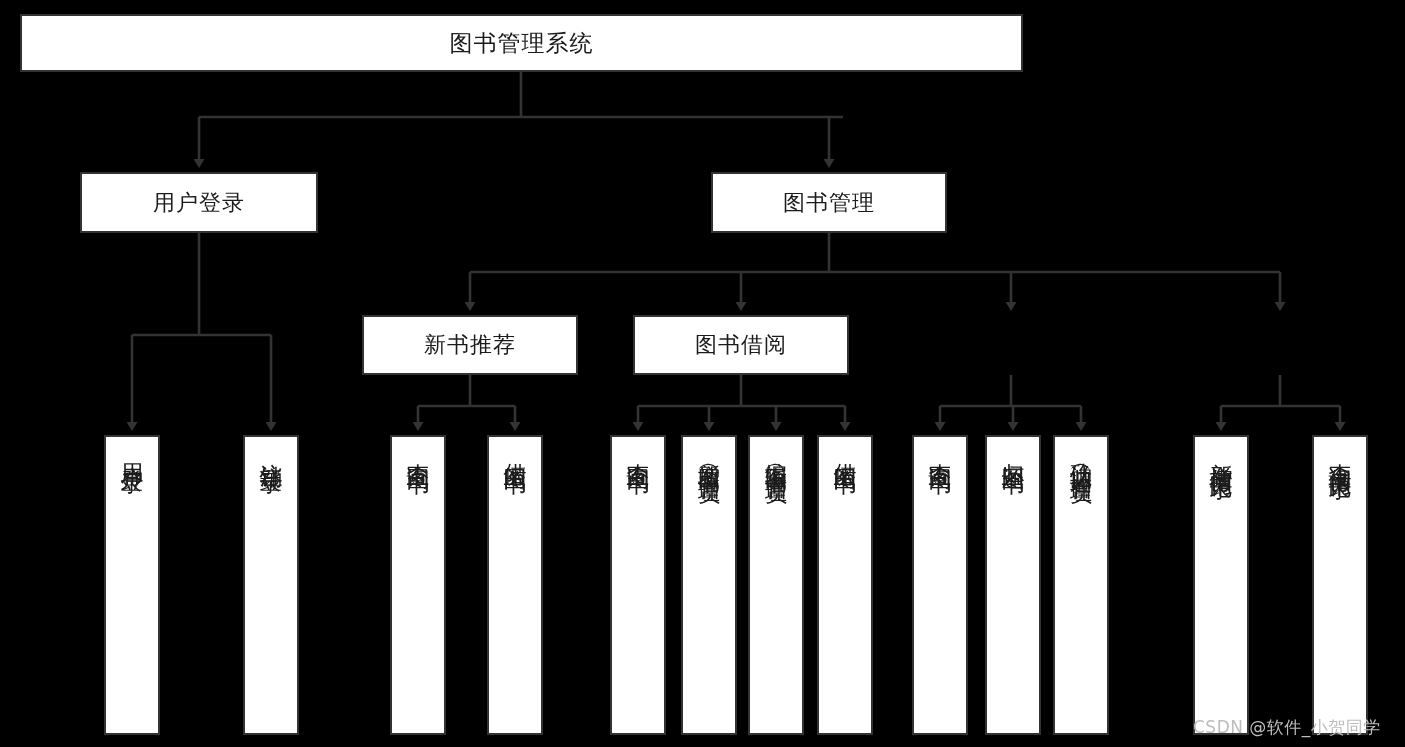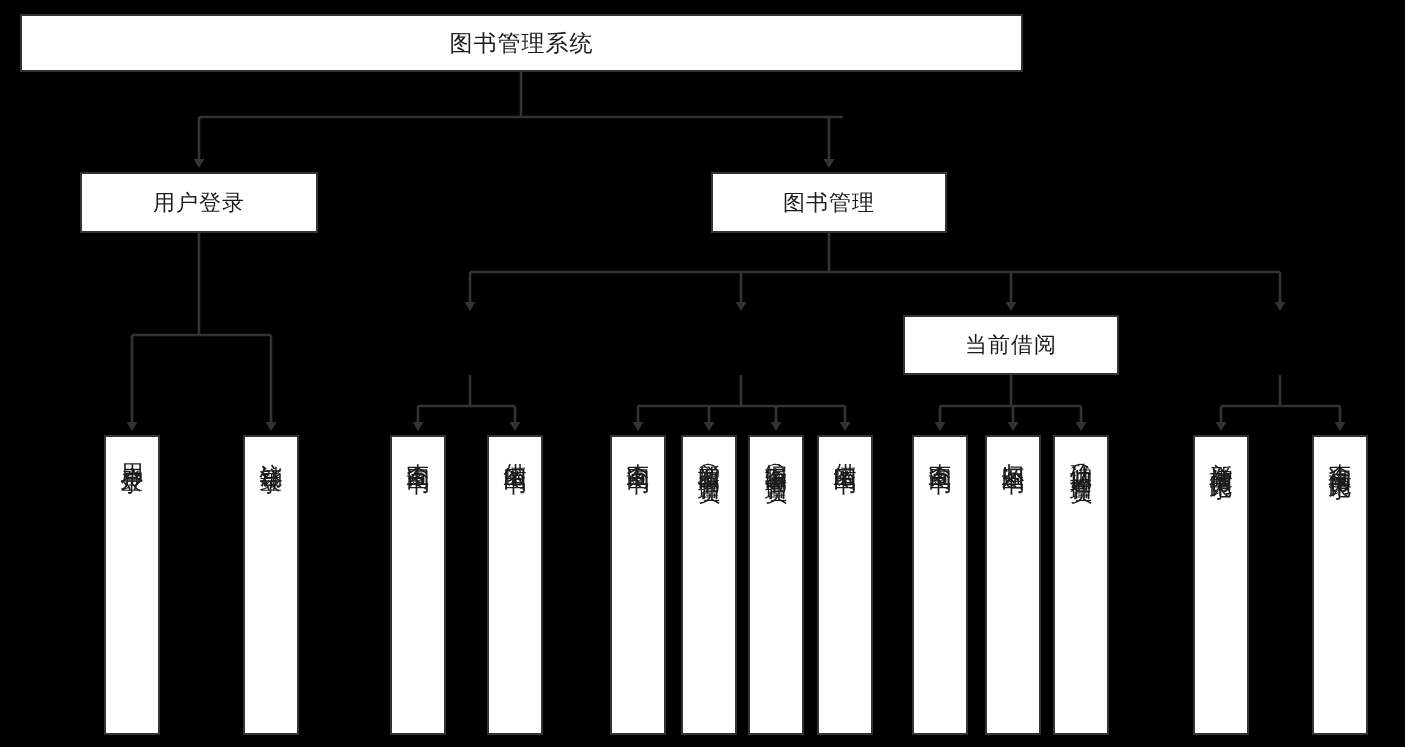--- a/index.html
+++ b/index.html
@@ -131,22 +131,25 @@
     <span class="lbl">图书管理系统</span>
   </div>
 
   <div class="node horiz" style="left: 80px; top: 172px; width: 238px; height: 61px;">
     <span class="lbl">用户登录</span>
   </div>
   <div class="node horiz" style="left: 711px; top: 172px; width: 236px; height: 61px;">
     <span class="lbl">图书管理</span>
   </div>
 
-  <div class="node horiz" style="left: 903px; top: 315px; width: 216px; height: 60px;">
-    <span class="lbl">当前借阅</span>
+  <div class="node horiz" style="left: 362px; top: 315px; width: 216px; height: 60px;">
+    <span class="lbl">新书推荐</span>
+  </div>
+  <div class="node horiz" style="left: 633px; top: 315px; width: 216px; height: 60px;">
+    <span class="lbl">图书借阅</span>
   </div>
 
   <div class="node vert" style="left: 104px; top: 435px; width: 56px; height: 300px;">
     <span class="lbl">用户登录</span>
   </div>
   <div class="node vert" style="left: 243px; top: 435px; width: 56px; height: 300px;">
     <span class="lbl">注销登录</span>
   </div>
   <div class="node vert" style="left: 390px; top: 435px; width: 56px; height: 300px;">
     <span class="lbl">查询图书</span>
@@ -175,14 +178,15 @@
   <div class="node vert tall" style="left: 1053px; top: 435px; width: 56px; height: 300px;">
     <span class="lbl">确认归还（管理员）</span>
   </div>
   <div class="node vert" style="left: 1193px; top: 435px; width: 56px; height: 300px;">
     <span class="lbl">新增借阅记录</span>
   </div>
   <div class="node vert" style="left: 1312px; top: 435px; width: 56px; height: 300px;">
     <span class="lbl">查询借阅记录</span>
   </div>
 
+  <div class="watermark" style="left: 1193px; top: 716px; color: rgb(189, 189, 189);">CSDN @软件_小贺同学</div>
 
 </div>
 
 </body></html>

